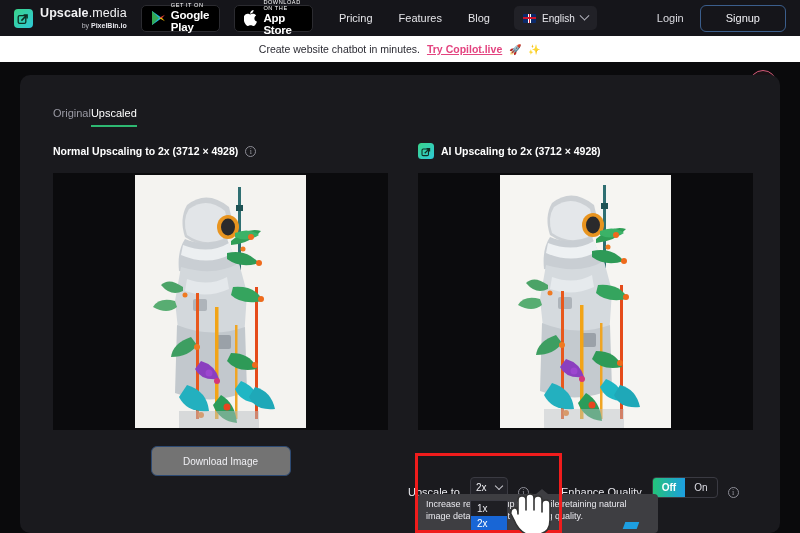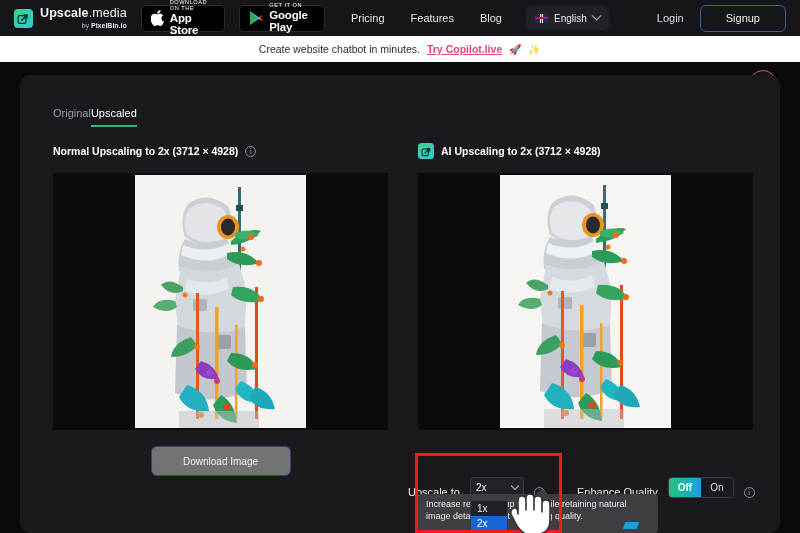--- a/index.html
+++ b/index.html
@@ -45,21 +45,21 @@
     border-radius: 5px; height: 24px; padding: 0 9px; margin-left: 24px;
   }
   .flag { width: 13px; height: 9px; border-radius: 1px; position: relative; overflow: hidden; background: #0b2a6b; }
   .flag i { position: absolute; background: #fff; }
   .flag .h { left: 0; right: 0; top: 3.2px; height: 2.4px; }
   .flag .v { top: 0; bottom: 0; left: 5.2px; width: 2.4px; }
   .flag .hr { left: 0; right: 0; top: 3.7px; height: 1.5px; background: #cf142b; }
   .flag .vr { top: 0; bottom: 0; left: 5.7px; width: 1.5px; background: #cf142b; }
   .lang-label { font-size: 10px; color: #e7e7ec; }
   .chev { width: 7px; height: 7px; border-right: 1.3px solid #b9b9c2; border-bottom: 1.3px solid #b9b9c2; transform: rotate(45deg) translate(-2px,-2px); }
-  .login { font-size: 11px; color: #dcdce2; margin-left: 24px; padding-left: 24px; }
+  .login { font-size: 11px; color: #dcdce2; margin-left: 36px; padding-left: 24px; }
   .signup {
     margin-left: 16px; margin-right: 6px; height: 27px; padding: 0 25px;
     border: 1px solid #3b5e8c; border-radius: 6px; color: #f0f0f4;
     font-size: 11px; display: flex; align-items: center;
   }
 
   
   .promo {
     position: absolute; top: 36px; left: 0; width: 800px; height: 26px;
     background: #ffffff; display: flex; align-items: center; justify-content: center; gap: 7px;
@@ -109,21 +109,21 @@
   .dl-btn {
     width: 140px; height: 30px; border: 1px solid #2d4a73; border-radius: 6px;
     color: #f0f0f4; font-size: 10px; display: flex; align-items: center; justify-content: center;
     background: #737373;
   }
 
   
   .controls { position: absolute; top: 402px; left: 388px; display: flex; align-items: flex-end; gap: 10px; }
   .ctl-label { font-size: 11px; color: #e9e9ee; }
   .select {
-    width: 54px; height: 21px; background: #222228; border: 1px solid #3a3a42; border-radius: 4px;
+    width: 38px; height: 21px; background: #222228; border: 1px solid #3a3a42; border-radius: 4px;
     display: flex; align-items: center; justify-content: space-between; padding: 0 5px;
     position: relative;
   }
   .select-val { font-size: 10px; color: #f0f0f4; }
   .select-chev { width: 6px; height: 6px; border-right: 1.4px solid #cfcfd6; border-bottom: 1.4px solid #cfcfd6; transform: rotate(45deg) translate(-1.5px,-1.5px); }
   .options {
     position: absolute; top: 22px; left: -1px; width: 38px; background: #1f1f24;
     border: 1px solid #3a3a42; z-index: 30;
   }
   .opt { font-size: 10px; color: #e6e6ec; padding: 2px 6px; }
@@ -169,48 +169,48 @@
       <span class="logo-mark">
         <svg width="13" height="13" viewBox="0 0 13 13">
           <rect x="1.2" y="3.6" width="7.6" height="7.8" rx="1.4" fill="none" stroke="#0e2f22" stroke-width="1.3"></rect>
           <path d="M4.4 8.6 L9.6 3.4" stroke="#0e2f22" stroke-width="1.5" fill="none"></path>
           <path d="M6.6 3.1 L10.1 3.1 L10.1 6.5" stroke="#0e2f22" stroke-width="1.5" fill="none"></path>
         </svg>
       </span>
       <span class="logo-text">
         <div class="logo-title"><span>Upscale</span><span class="dim">.media</span></div>
         <div class="logo-sub"><span>by</span> <b>PixelBin.io</b></div>
-      </span>
-    </div>
-
-    <div class="store-btn">
-      <span class="glyph">
-        <svg width="14" height="16" viewBox="0 0 14 16">
-          <path d="M10.4 8.4c0-2 1.6-2.9 1.7-3-0.9-1.4-2.4-1.5-2.9-1.6-1.2-0.1-2.4 0.7-3 0.7-0.6 0-1.6-0.7-2.6-0.7-1.3 0-2.6 0.8-3.3 2C-1.1 8.3 0 12 1.4 14c0.7 1 1.5 2.1 2.6 2 1 0 1.4-0.7 2.7-0.7 1.2 0 1.6 0.7 2.7 0.6 1.1 0 1.8-1 2.5-2 0.8-1.1 1.1-2.2 1.1-2.3-0.1 0-2.6-1-2.6-3.2z" fill="#fff"></path>
-          <path d="M8.6 2.6C9.2 1.9 9.6 1 9.5 0c-0.8 0-1.8 0.6-2.4 1.3C6.5 1.9 6 2.9 6.2 3.8c0.9 0.1 1.8-0.5 2.4-1.2z" fill="#fff"></path>
-        </svg>
-      </span>
-      <span class="store-lines">
-        <div class="store-top">Download on the</div>
-        <div class="store-name">App Store</div>
       </span>
     </div>
 
     <div class="store-btn">
       <span class="glyph">
         <svg width="15" height="16" viewBox="0 0 15 16">
           <path d="M1 1 L11 8 L1 15 Z" fill="#1fbcd6"></path>
           <path d="M1 1 L8 8 L1 15 Z" fill="#34a853"></path>
           <path d="M8 8 L14 11.2 L11 8 Z" fill="#fbbc04"></path>
           <path d="M8 8 L11 8 L14 4.8 Z" fill="#ea4335"></path>
         </svg>
       </span>
       <span class="store-lines">
         <div class="store-top">GET IT ON</div>
         <div class="store-name">Google Play</div>
+      </span>
+    </div>
+
+    <div class="store-btn">
+      <span class="glyph">
+        <svg width="14" height="16" viewBox="0 0 14 16">
+          <path d="M10.4 8.4c0-2 1.6-2.9 1.7-3-0.9-1.4-2.4-1.5-2.9-1.6-1.2-0.1-2.4 0.7-3 0.7-0.6 0-1.6-0.7-2.6-0.7-1.3 0-2.6 0.8-3.3 2C-1.1 8.3 0 12 1.4 14c0.7 1 1.5 2.1 2.6 2 1 0 1.4-0.7 2.7-0.7 1.2 0 1.6 0.7 2.7 0.6 1.1 0 1.8-1 2.5-2 0.8-1.1 1.1-2.2 1.1-2.3-0.1 0-2.6-1-2.6-3.2z" fill="#fff"></path>
+          <path d="M8.6 2.6C9.2 1.9 9.6 1 9.5 0c-0.8 0-1.8 0.6-2.4 1.3C6.5 1.9 6 2.9 6.2 3.8c0.9 0.1 1.8-0.5 2.4-1.2z" fill="#fff"></path>
+        </svg>
+      </span>
+      <span class="store-lines">
+        <div class="store-top">Download on the</div>
+        <div class="store-name">App Store</div>
       </span>
     </div>
 
     <div class="nav">
       <span class="nav-link">Pricing</span>
       <span class="nav-link">Features</span>
       <span class="nav-link">Blog</span>
     </div>
 
     <div class="lang">

